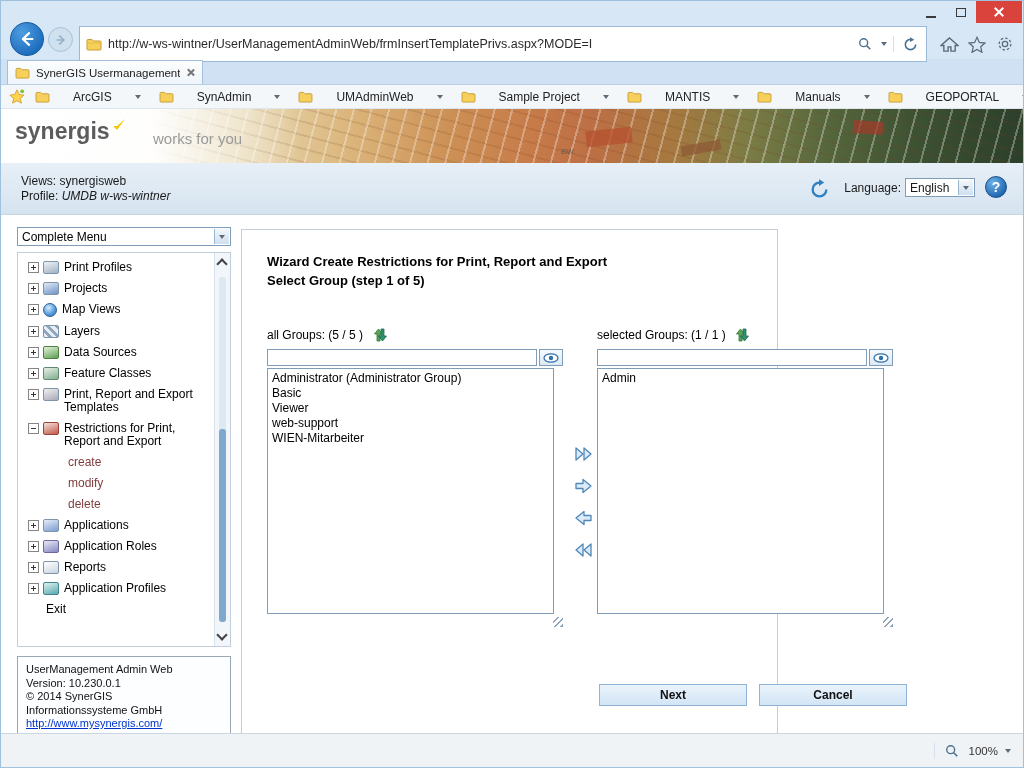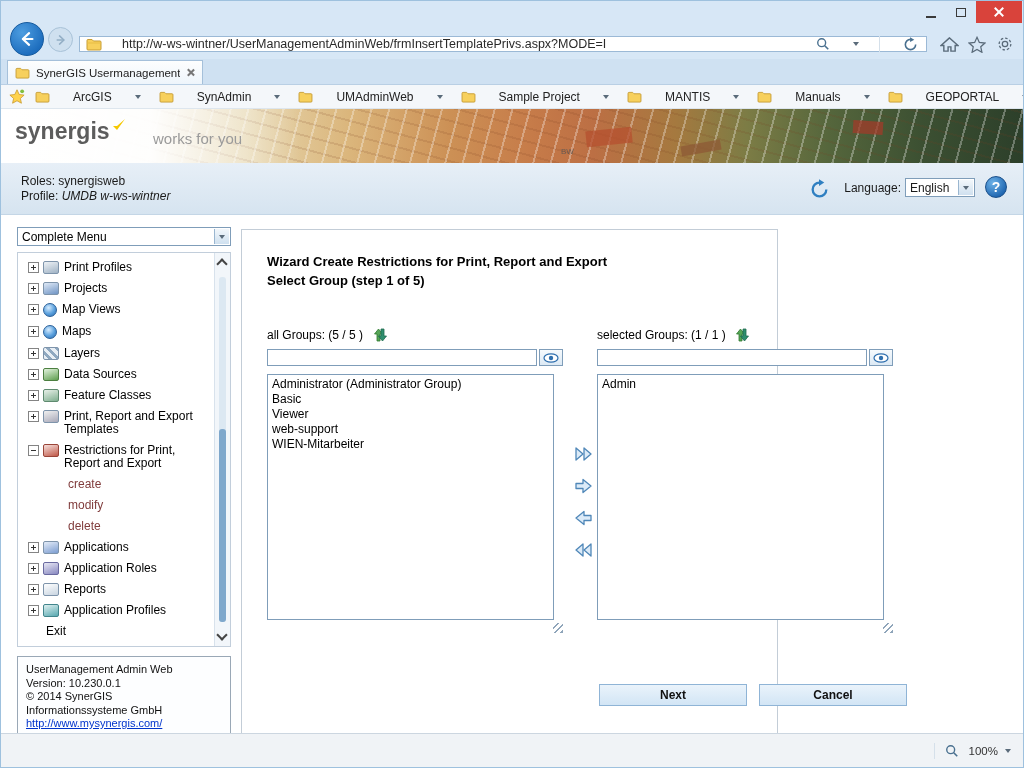--- a/index.html
+++ b/index.html
@@ -15,21 +15,21 @@
   .g-max{width:10px;height:9px;border:1px solid #3a3a3a;background:transparent}
   .winbtn.close{width:46px;background:#d9433b}
   .g-x{position:relative;width:12px;height:12px}
   .g-x::before,.g-x::after{content:"";position:absolute;left:5px;top:0;width:2px;height:12px;background:#fff}
   .g-x::before{transform:rotate(45deg)}.g-x::after{transform:rotate(-45deg)}
 
   .addressrow{height:30px;display:flex;align-items:center;padding:0 8px 0 78px;gap:8px}
   .navbtn{position:absolute;border-radius:50%;display:flex;align-items:center;justify-content:center;cursor:pointer}
   .navbtn.back{left:9px;top:21px;width:34px;height:34px;background:radial-gradient(circle at 35% 30%,#4d9de0,#1c6cbd 75%);border:1px solid #155a9e;z-index:3}
   .navbtn.fwd{left:47px;top:26px;width:25px;height:25px;background:#cfe0ef;border:1px solid #a8c2d8;z-index:3}
-  .urlfield{flex:1;height:16px;background:#fff;border:1px solid #9bb9d6;display:flex;align-items:center;padding:0 6px;gap:20px}
+  .urlfield{flex:1;height:36px;background:#fff;border:1px solid #9bb9d6;display:flex;align-items:center;padding:0 6px;gap:6px}
   .urltext{flex:1;font-size:12.5px;color:#2a2a2a;white-space:nowrap;overflow:hidden}
   .ubtn{display:flex;align-items:center;justify-content:center;width:20px;height:20px;cursor:pointer}
   .vline{width:1px;height:16px;background:#d5e0ea}
   .caret{width:0;height:0;border-left:3.5px solid transparent;border-right:3.5px solid transparent;border-top:4px solid #5a6b7a}
   .chromeicons{display:flex;gap:8px;margin-left:4px}
 
   .tabrow{height:26px;display:flex;align-items:flex-end;padding-left:6px;background:#cfe1f2;border-bottom:1px solid #b9cfe4}
   .tab{width:196px;height:24px;background:linear-gradient(#fdfefe,#eef5fb);border:1px solid #a5c0da;border-bottom:none;display:flex;align-items:center;gap:6px;padding:0 7px;cursor:pointer}
   .tabtitle{flex:1;font-size:11.5px;color:#222;white-space:nowrap;overflow:hidden}
   .xsmall{position:relative;width:9px;height:9px;cursor:pointer;flex:none}
@@ -104,21 +104,21 @@
   .mainpanel{position:absolute;left:240px;top:14px;width:537px;height:507px;border:1px solid #c3cdd7;background:#fff}
   .wtitle{position:absolute;left:25px;top:24px;font-size:13px;font-weight:bold;color:#000}
   .wstep{position:absolute;left:25px;top:43px;font-size:13px;font-weight:bold;color:#000}
   .grp{position:absolute;top:96px;width:287px}
   .grp.gleft{left:25px}.grp.gright{left:355px}
   .grp-head{display:flex;align-items:center;gap:8px;height:18px;font-size:12px;color:#000}
   .mini-btn{border:none;background:transparent;padding:0;width:18px;height:16px;display:flex;align-items:center;justify-content:center;cursor:pointer}
   .filter-row{display:flex;gap:2px;margin-top:5px;width:296px}
   .filter-input{flex:1;height:17px;border:1px solid #7f9db9;font-size:12px;padding:0 3px;font-family:"Liberation Sans",sans-serif}
   .filter-btn{width:24px;height:17px;border:1px solid #7f9db9;background:linear-gradient(#f6fafd,#dce9f4);display:flex;align-items:center;justify-content:center;padding:0;cursor:pointer}
-  .listbox{margin-top:8px;width:287px;height:246px;border:1px solid #7f9db9;background:#fff;overflow:auto;padding-top:2px}
+  .listbox{margin-top:2px;width:287px;height:246px;border:1px solid #7f9db9;background:#fff;overflow:auto;padding-top:2px}
   .opt{font-size:12px;line-height:15px;padding:0 4px;white-space:nowrap;cursor:pointer}
   .grip-row{display:flex;justify-content:flex-end;width:296px;margin-top:3px}
   .gripper{width:10px;height:10px;background:repeating-linear-gradient(135deg,transparent 0 3px,#8fa5ba 3px 4.5px);cursor:nwse-resize}
   .transfer{position:absolute;left:327px;top:212px;width:28px;display:flex;flex-direction:column;gap:8px;align-items:center}
   .tbtn{width:26px;height:24px;border:none;background:transparent;padding:0;display:flex;align-items:center;justify-content:center;cursor:pointer}
   .flip{transform:scaleX(-1)}
   .abtn{position:absolute;top:454px;width:148px;height:22px;border:1px solid #8fb4d6;background:linear-gradient(#eaf3fb,#d2e5f5);font-weight:bold;font-size:12px;font-family:"Liberation Sans",sans-serif;cursor:pointer;color:#111}
   .abtn.next{left:357px}.abtn.cancel{left:517px}
 
   .statusbar{position:absolute;left:0;bottom:0;width:100%;height:34px;background:#f0f3f6;border-top:1px solid #ccd6e0;display:flex;align-items:center;justify-content:flex-end;padding:0 12px;gap:7px;font-size:11.5px;color:#333}
@@ -286,21 +286,21 @@
       <span>synergis</span>
       <svg width="14" height="14" viewBox="0 0 14 14">
           <path d="M1 8 L5 12 L13 1 L5 8 Z" fill="#f5c800"></path>
         </svg>
     </div>
     <span class="tagline">works for you</span>
   </div>
 
   <div class="userbar">
     <div class="uline1">
-      <span>Roles:</span>
+      <span>Views:</span>
       <span>synergisweb</span>
     </div>
     <div class="uline2">
       <span>Profile:</span>
       <span class="pval">UMDB w-ws-wintner</span>
     </div>
     <div class="refreshbtn">
       <svg width="21" height="21" viewBox="0 0 20 20">
           <path d="M16.5 10 A6.5 6.5 0 1 1 10 3.5" fill="none" stroke="#2f7fc1" stroke-width="2.2"></path>
           <path d="M9.5 0.3 L9.5 6.6 L14.5 3.4 Z" fill="#2f7fc1"></path>
@@ -338,25 +338,20 @@
           </div>
           <div class="trow">
             <span class="exp plus"></span>
             <span class="tico i-projects"></span>
             <span class="tlabel">Projects</span>
           </div>
           <div class="trow">
             <span class="exp plus"></span>
             <span class="tico i-globe"></span>
             <span class="tlabel">Map Views</span>
-          </div>
-          <div class="trow">
-            <span class="exp plus"></span>
-            <span class="tico i-globe"></span>
-            <span class="tlabel">Maps</span>
           </div>
           <div class="trow">
             <span class="exp plus"></span>
             <span class="tico i-layers"></span>
             <span class="tlabel">Layers</span>
           </div>
           <div class="trow">
             <span class="exp plus"></span>
             <span class="tico i-data"></span>
             <span class="tlabel">Data Sources</span>

